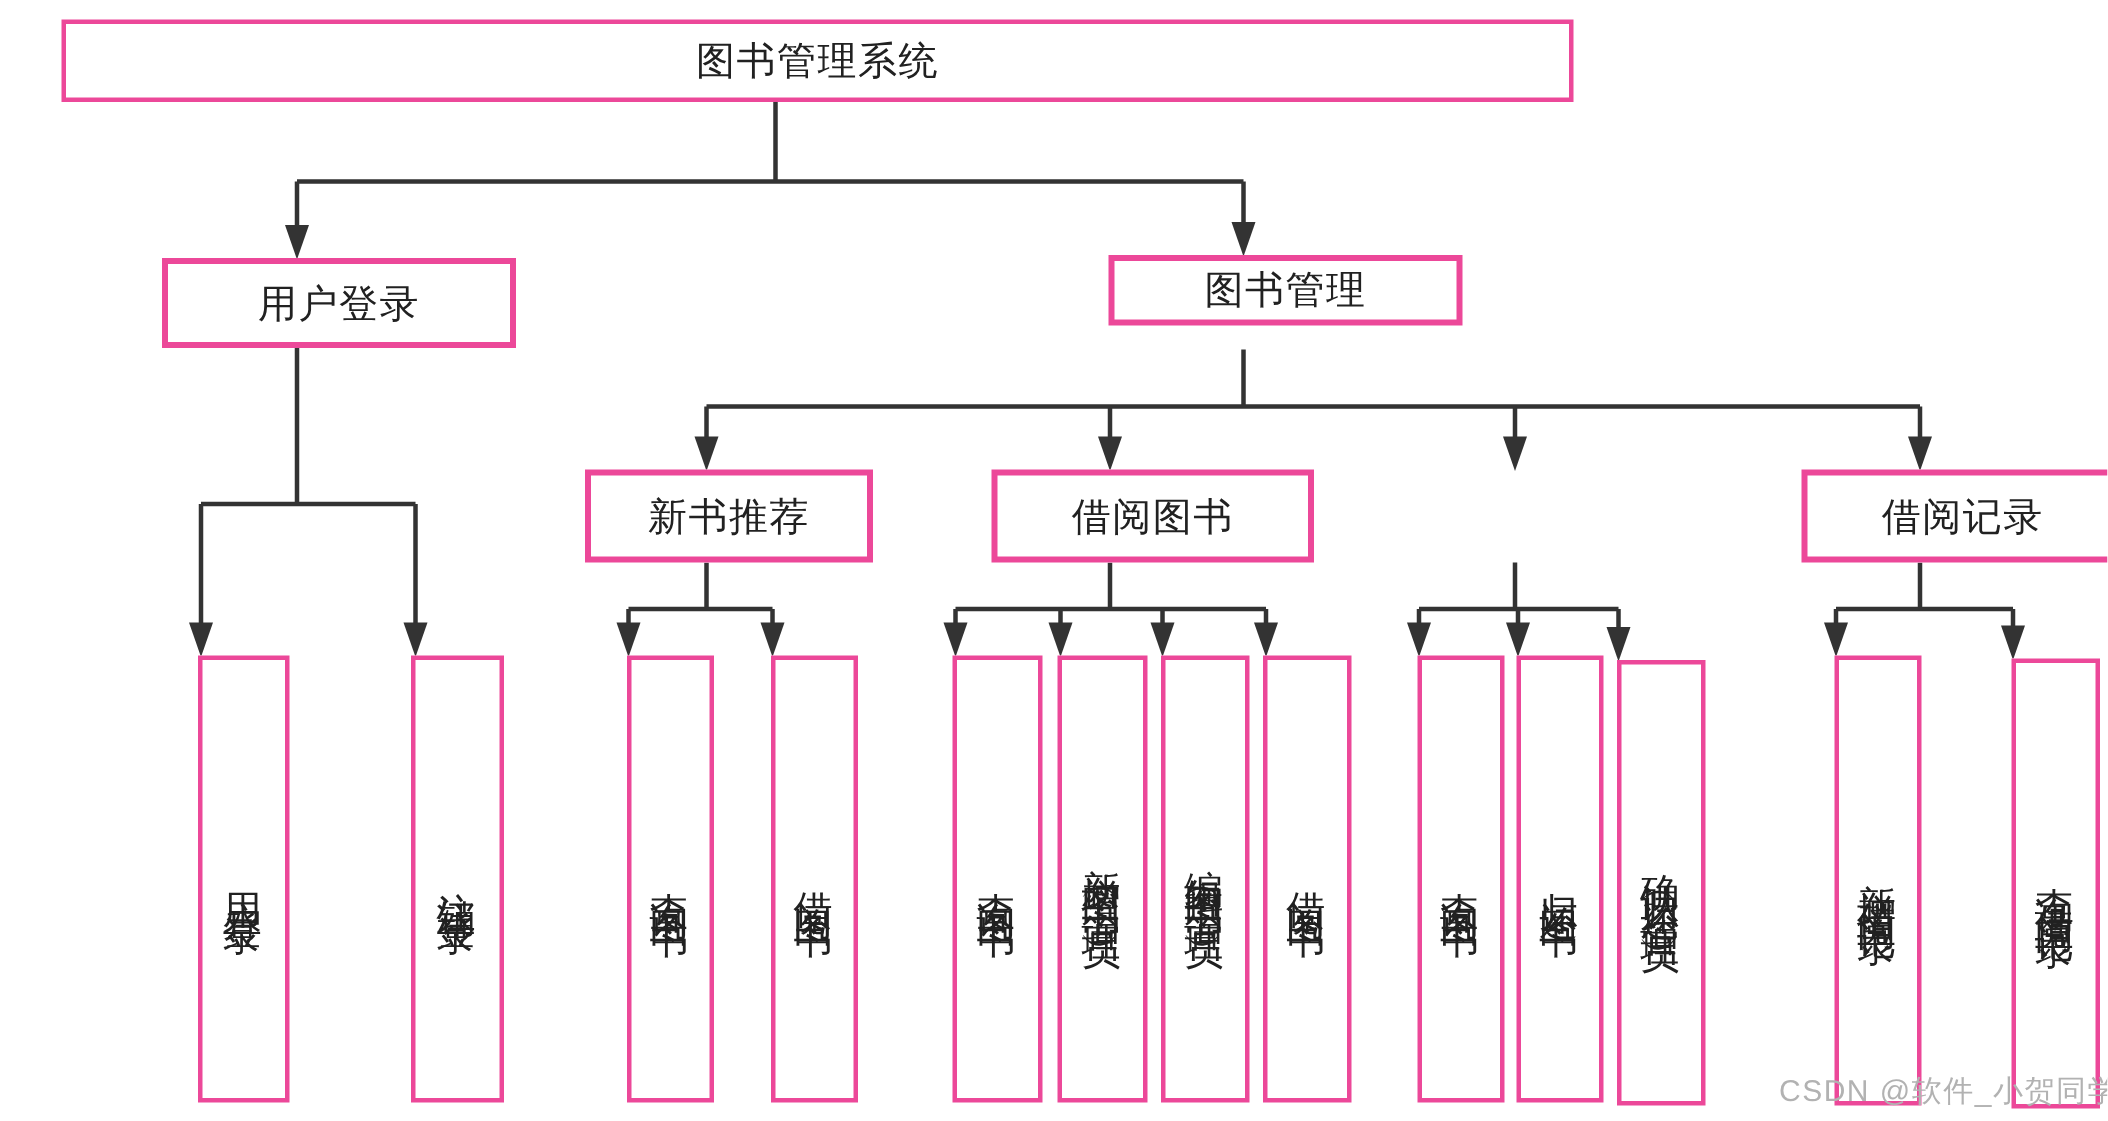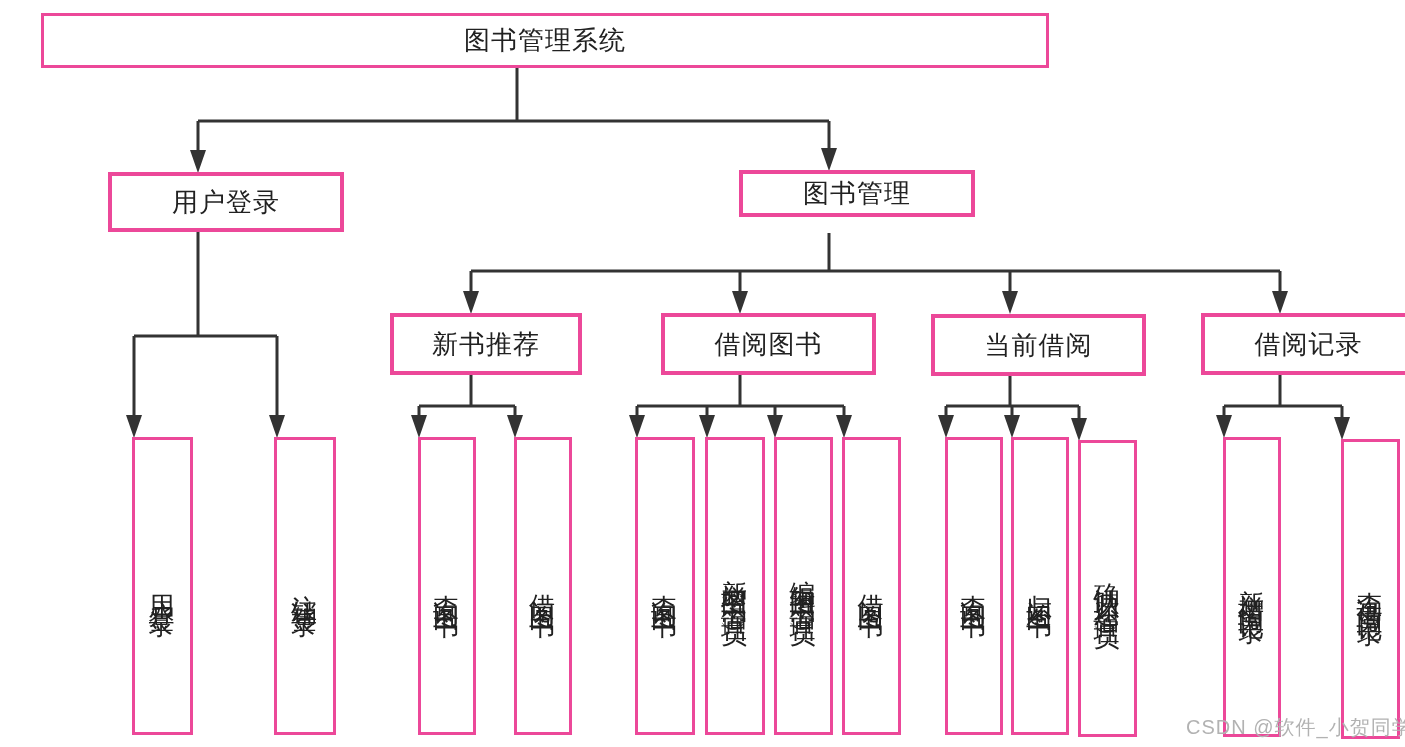--- a/index.html
+++ b/index.html
@@ -99,23 +99,20 @@
   <div class="box hbox" style="left:711px; top:170px; width:236px; height:47px;">
     <span>图书管理</span>
   </div>
 
   <div class="box hbox" style="left:362px; top:313px; width:192px; height:62px;">
     <span>新书推荐</span>
   </div>
   <div class="box hbox" style="left:633px; top:313px; width:215px; height:62px;">
     <span>借阅图书</span>
   </div>
-  <div class="box hbox" style="left:903px; top:314px; width:215px; height:62px;">
-    <span>当前借阅</span>
-  </div>
   <div class="box hbox" style="left:1173px; top:313px; width:215px; height:62px;">
     <span>借阅记录</span>
   </div>
 
   <div class="box vbox" style="left:104px; top:437px; width:61px; height:298px;">
     <div class="vtext">用户登录</div>
   </div>
   <div class="box vbox" style="left:246px; top:437px; width:62px; height:298px;">
     <div class="vtext">注销登录</div>
   </div>

